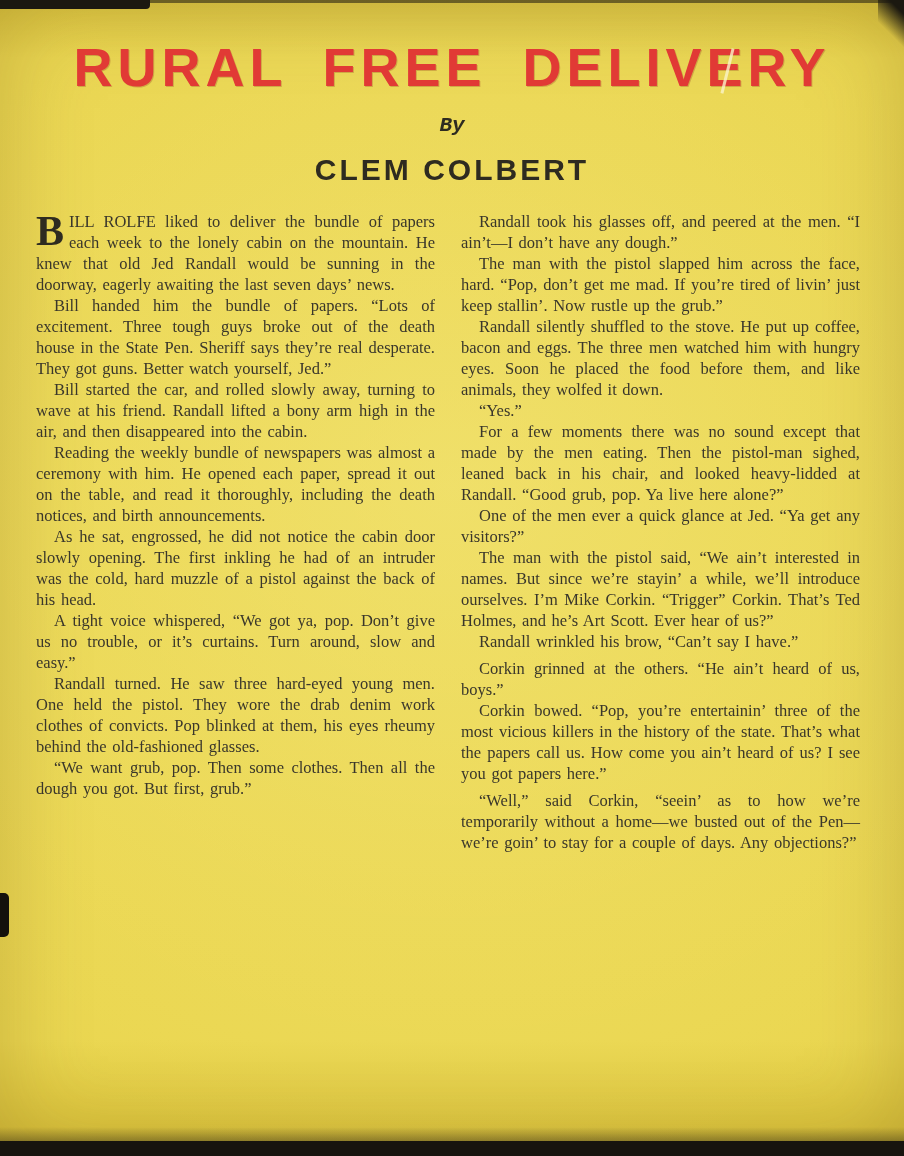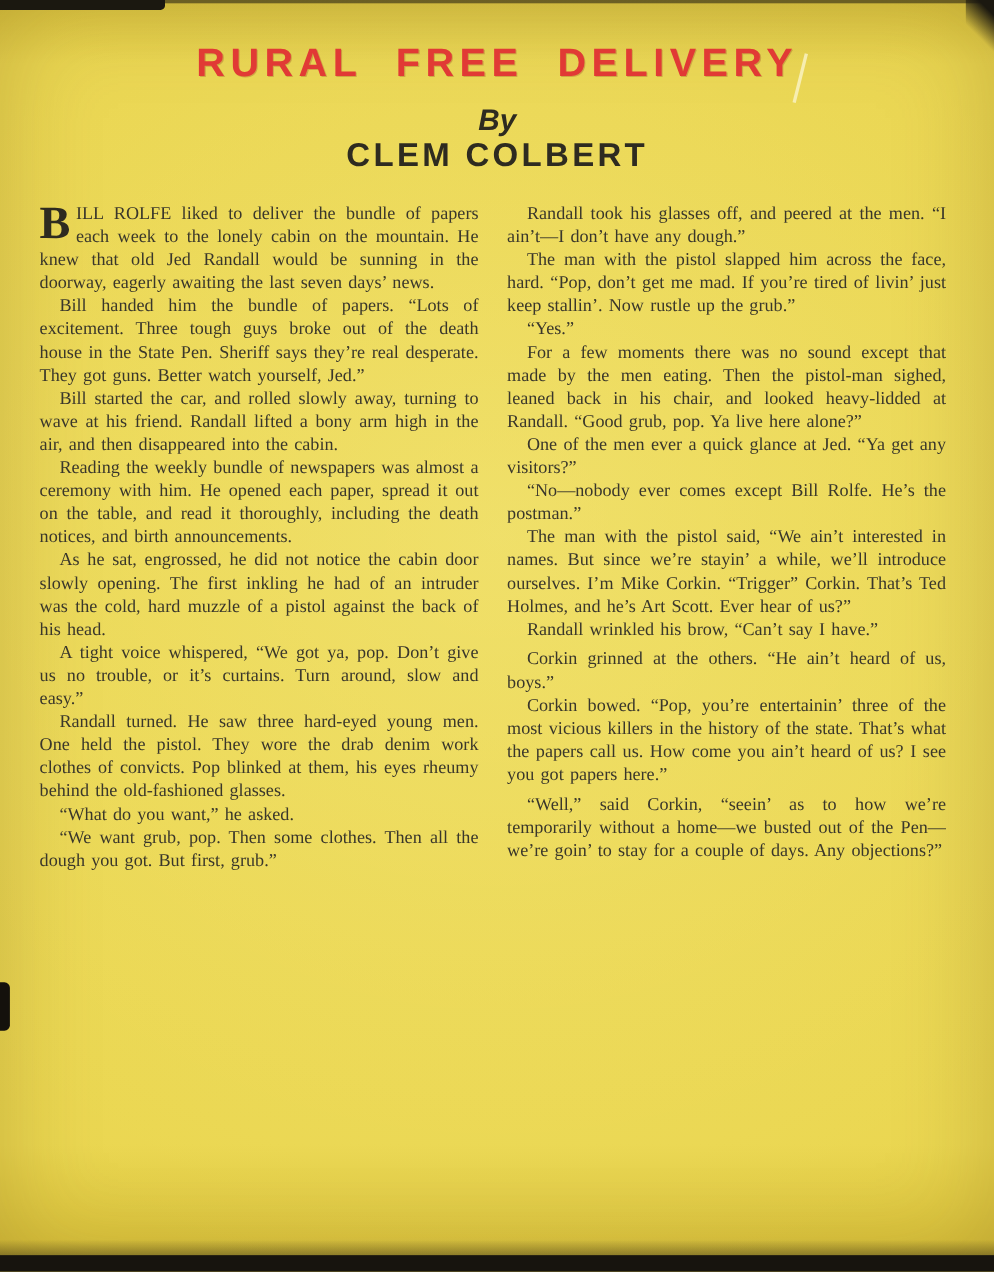--- a/index.html
+++ b/index.html
@@ -23,42 +23,42 @@
   .edge-topline{position:absolute;left:0;top:0;right:0;height:3px;background:rgba(27,24,16,0.55);}
   .edge-topright{position:absolute;right:0;top:0;width:26px;height:54px;
     background:linear-gradient(225deg,#1b1810 18%,rgba(27,24,16,0) 60%);}
   .edge-leftmark{position:absolute;left:0;top:893px;width:9px;height:44px;background:#14110c;border-radius:0 5px 5px 0;}
   .scratch{position:absolute;left:726px;top:48px;width:3px;height:46px;background:rgba(250,244,200,0.8);transform:rotate(14deg);}
 
   .header{padding-top:36px;text-align:center;}
   .title{
     font-family:"Liberation Sans", sans-serif;
     font-weight:bold;
-    font-size:36px;
+    font-size:54px;
     letter-spacing:5px;
     word-spacing:16px;
     color:#e13a35;
     text-shadow:1px 1px 0 rgba(130,30,20,0.25);
     margin:0;
   }
   .byline{
-    font-family:Liberation Sans, sans-serif;
+    font-family:Liberation Mono, monospace;
     font-style:italic;
     font-weight:bold;
-    font-size:27px;
+    font-size:21px;
     color:#2e2b20;
     margin:16px 0 0 0;
   }
   .author{
     font-family:"Liberation Sans", sans-serif;
     font-weight:bold;
     font-size:30px;
     letter-spacing:3px;
     color:#2e2b20;
-    margin:0 0 0 0;
+    margin:16px 0 0 0;
   }
 
   .columns{
     display:flex;
     gap:26px;
     padding:24px 44px 0 36px;
   }
   .col{flex:1 1 0;}
   .para{
     margin:0;
@@ -101,31 +101,30 @@
   <div class="columns">
 
     <div class="col">
       <p class="para first"><span class="dropcap">B</span><span>ILL ROLFE liked to deliver the bundle of papers each week to the lonely cabin on the mountain. He knew that old Jed Randall would be sunning in the doorway, eagerly awaiting the last seven days’ news.</span></p>
       <p class="para">Bill handed him the bundle of papers. “Lots of excitement. Three tough guys broke out of the death house in the State Pen. Sheriff says they’re real desperate. They got guns. Better watch yourself, Jed.”</p>
       <p class="para">Bill started the car, and rolled slowly away, turning to wave at his friend. Randall lifted a bony arm high in the air, and then disappeared into the cabin.</p>
       <p class="para">Reading the weekly bundle of newspapers was almost a ceremony with him. He opened each paper, spread it out on the table, and read it thoroughly, including the death notices, and birth announcements.</p>
       <p class="para">As he sat, engrossed, he did not notice the cabin door slowly opening. The first inkling he had of an intruder was the cold, hard muzzle of a pistol against the back of his head.</p>
       <p class="para">A tight voice whispered, “We got ya, pop. Don’t give us no trouble, or it’s curtains. Turn around, slow and easy.”</p>
       <p class="para">Randall turned. He saw three hard-eyed young men. One held the pistol. They wore the drab denim work clothes of convicts. Pop blinked at them, his eyes rheumy behind the old-fashioned glasses.</p>
-      <p class="para">“What do you want,” he asked.</p>
       <p class="para">“We want grub, pop. Then some clothes. Then all the dough you got. But first, grub.”</p>
     </div>
 
     <div class="col">
       <p class="para">Randall took his glasses off, and peered at the men. “I ain’t—I don’t have any dough.”</p>
       <p class="para">The man with the pistol slapped him across the face, hard. “Pop, don’t get me mad. If you’re tired of livin’ just keep stallin’. Now rustle up the grub.”</p>
+      <p class="para">Randall silently shuffled to the stove. He put up coffee, bacon and eggs. The three men watched him with hungry eyes. Soon he placed the food before them, and like animals, they wolfed it down.</p>
       <p class="para">“Yes.”</p>
       <p class="para">For a few moments there was no sound except that made by the men eating. Then the pistol-man sighed, leaned back in his chair, and looked heavy-lidded at Randall. “Good grub, pop. Ya live here alone?”</p>
       <p class="para">One of the men ever a quick glance at Jed. “Ya get any visitors?”</p>
-      <p class="para">“No—nobody ever comes except Bill Rolfe. He’s the postman.”</p>
       <p class="para">The man with the pistol said, “We ain’t interested in names. But since we’re stayin’ a while, we’ll introduce ourselves. I’m Mike Corkin. “Trigger” Corkin. That’s Ted Holmes, and he’s Art Scott. Ever hear of us?”</p>
       <p class="para">Randall wrinkled his brow, “Can’t say I have.”</p>
       <p class="para sp">Corkin grinned at the others. “He ain’t heard of us, boys.”</p>
       <p class="para">Corkin bowed. “Pop, you’re entertainin’ three of the most vicious killers in the history of the state. That’s what the papers call us. How come you ain’t heard of us? I see you got papers here.”</p>
       <p class="para sp">“Well,” said Corkin, “seein’ as to how we’re temporarily without a home—we busted out of the Pen—we’re goin’ to stay for a couple of days. Any objections?”</p>
     </div>
 
   </div>
 
   <div class="edge-bottom-fade"></div>

